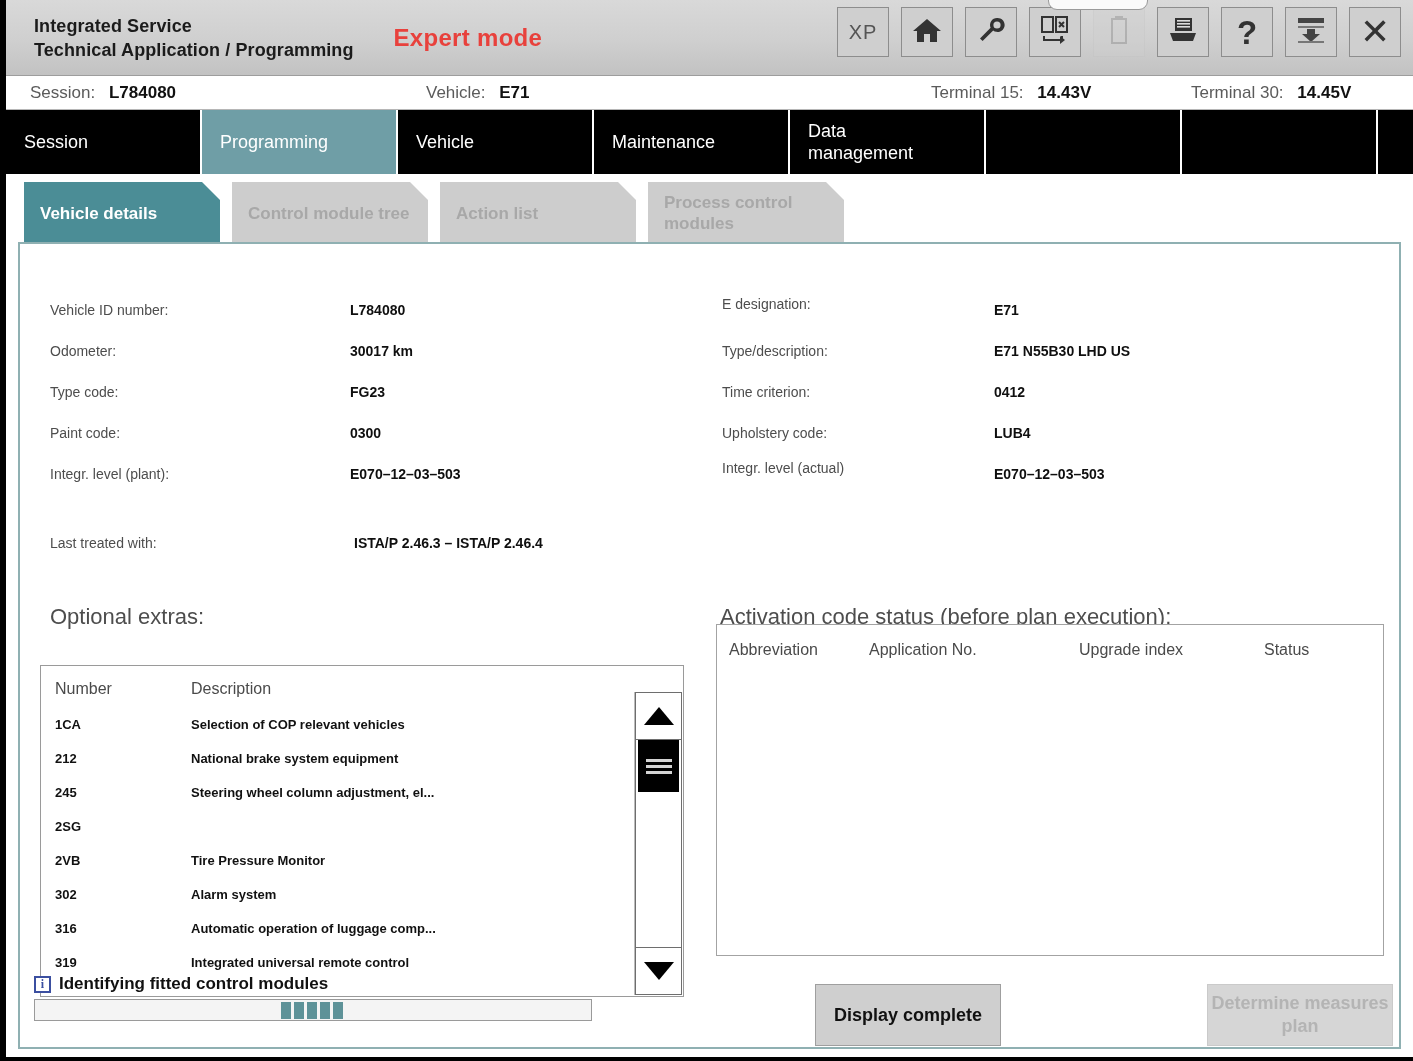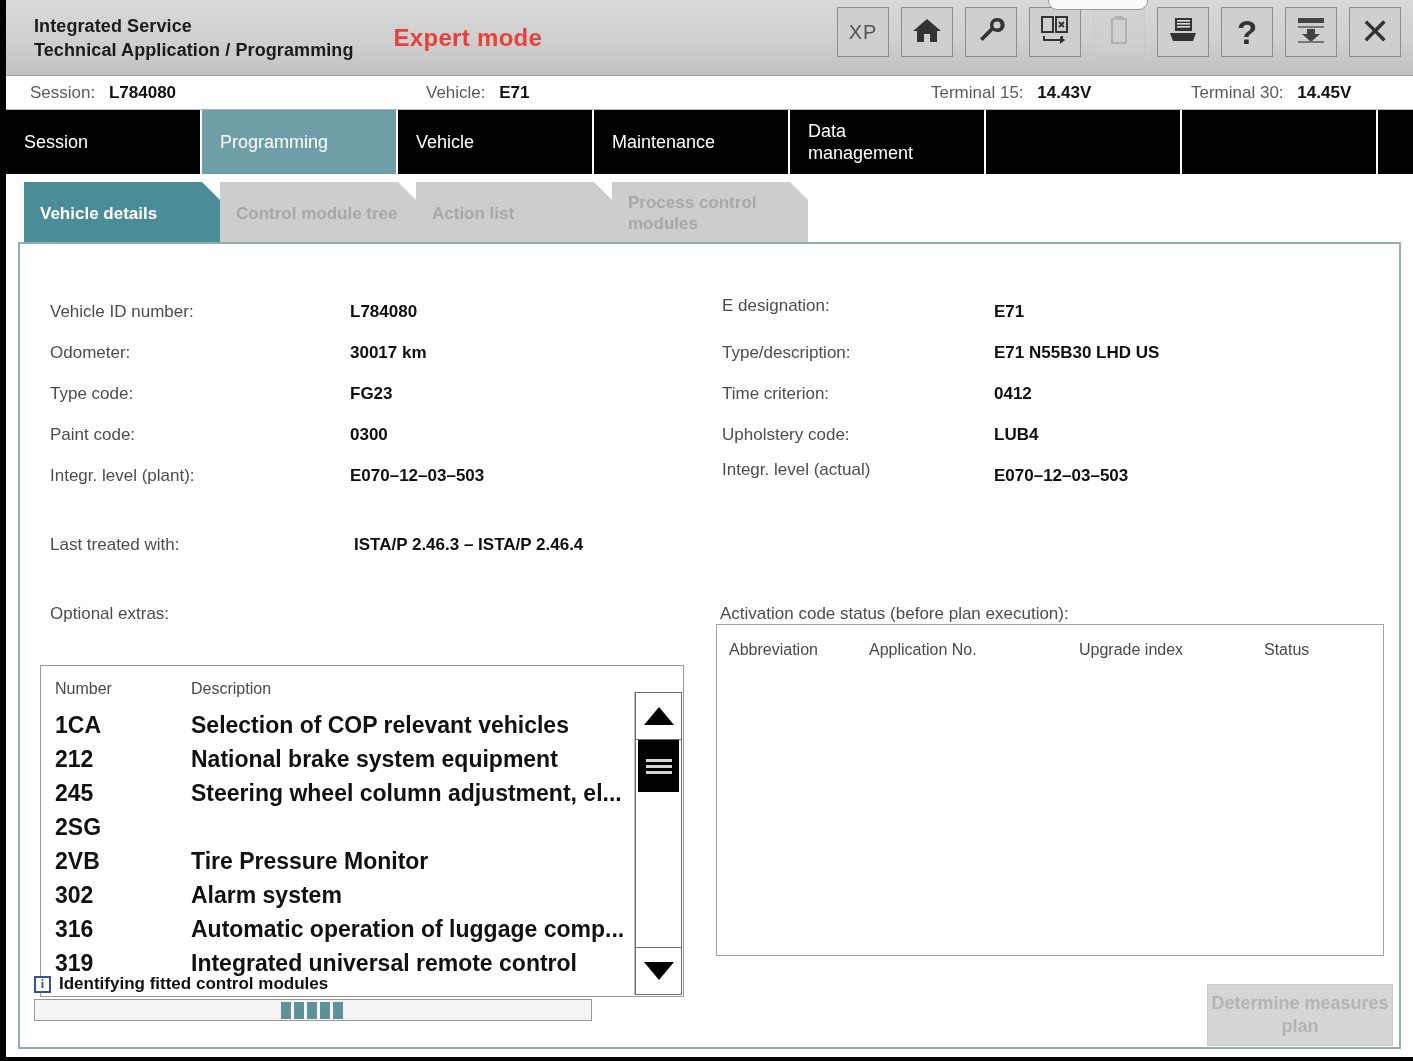--- a/index.html
+++ b/index.html
@@ -96,21 +96,21 @@
   .mtab.active { background: #6f9ea6; color: #ffffff; }
   .mtab.blank { min-width: 196px; }
   .mtab .lbl { line-height: 22px; }
 
   
   .subtabs {
     position: relative;
     height: 70px;
     background: #ffffff;
     padding-left: 18px;
-    display: flex; align-items: flex-end; gap: 0;
+    display: flex; align-items: flex-end; gap: 12px;
   }
   .stab {
     position: relative;
     height: 62px; width: 196px;
     background: #cdcdcd;
     color: #a8a8a8;
     display: flex; align-items: center;
     padding: 0 16px;
     font-size: 17px; font-weight: bold;
     line-height: 21px;
@@ -120,50 +120,50 @@
 
   
   .content {
     position: absolute;
     left: 12px; right: 12px; top: 242px; bottom: 8px;
     border: 2px solid #8fb0b2;
     background: #ffffff;
   }
 
   .details { position: relative; padding: 42px 0 0 0; }
-  .frow { position: absolute; font-size: 17px; white-space: nowrap; }
+  .frow { position: absolute; font-size: 14px; white-space: nowrap; }
   .fl { color: #4d4d4d; }
   .fv { color: #0f0f0f; font-weight: bold; }
 
   
   .colL .fl { left: 30px; }
   .colL .fv { left: 330px; }
   
   .colR .fl { left: 702px; }
   .colR .fv { left: 974px; }
 
   .sect-label {
     position: absolute;
-    font-size: 17px; color: #4d4d4d;
+    font-size: 22px; color: #4d4d4d;
   }
 
   
   .listbox {
     position: absolute;
     border: 1px solid #9a9a9a;
     background: #ffffff;
     overflow: hidden;
   }
   .lhead {
     display: flex; font-size: 16px; color: #4a4a4a;
     padding: 14px 0 10px 14px;
   }
   .lhead .c1 { width: 136px; }
   .lrow {
-    display: flex; font-size: 23px; color: #111; font-weight: bold;
+    display: flex; font-size: 13px; color: #111; font-weight: bold;
     padding: 3px 0 3px 14px; line-height: 28px;
   }
   .lrow .c1 { width: 136px; }
   .lrow .c2 { white-space: nowrap; }
 
   
   .vscroll {
     position: absolute;
     right: 1px; top: 26px; bottom: 1px;
     width: 48px;
@@ -485,19 +485,22 @@
       </div>
 
       <div class="progress">
         <div class="seg" style="left:246px"></div>
         <div class="seg" style="left:259px"></div>
         <div class="seg" style="left:272px"></div>
         <div class="seg" style="left:285px"></div>
         <div class="seg" style="left:298px"></div>
       </div>
 
+      <div class="btn" style="left:795px; top:740px; width:186px; height:62px;">
+        <span>Display complete</span>
+      </div>
       <div class="btn disabled" style="left:1187px; top:740px; width:186px; height:62px;">
         <span>Determine measures plan</span>
       </div>
 
     </div>
   </div>
 </div>
 
 </body></html>

